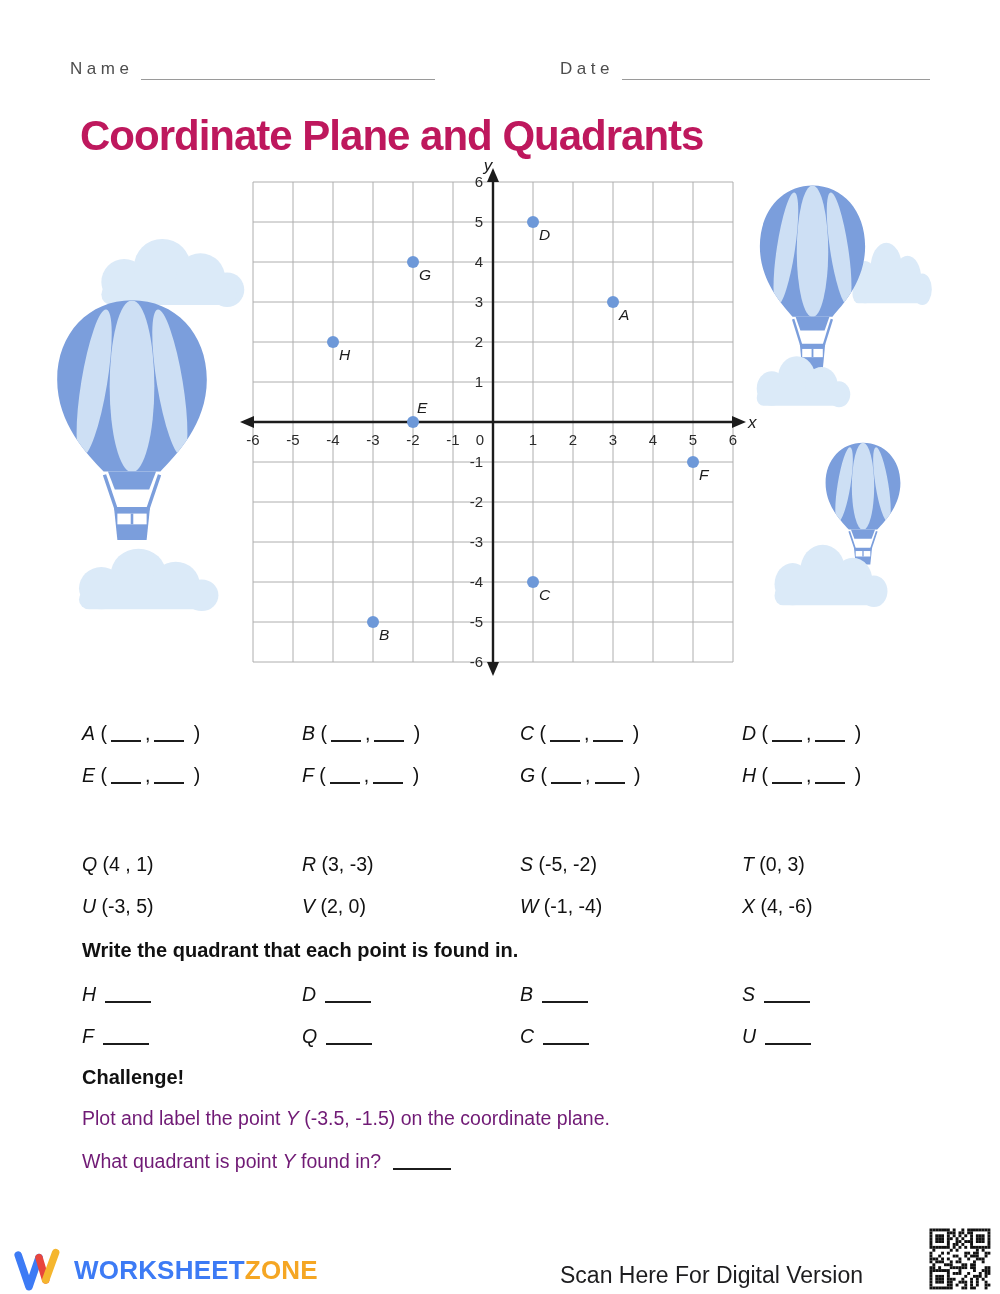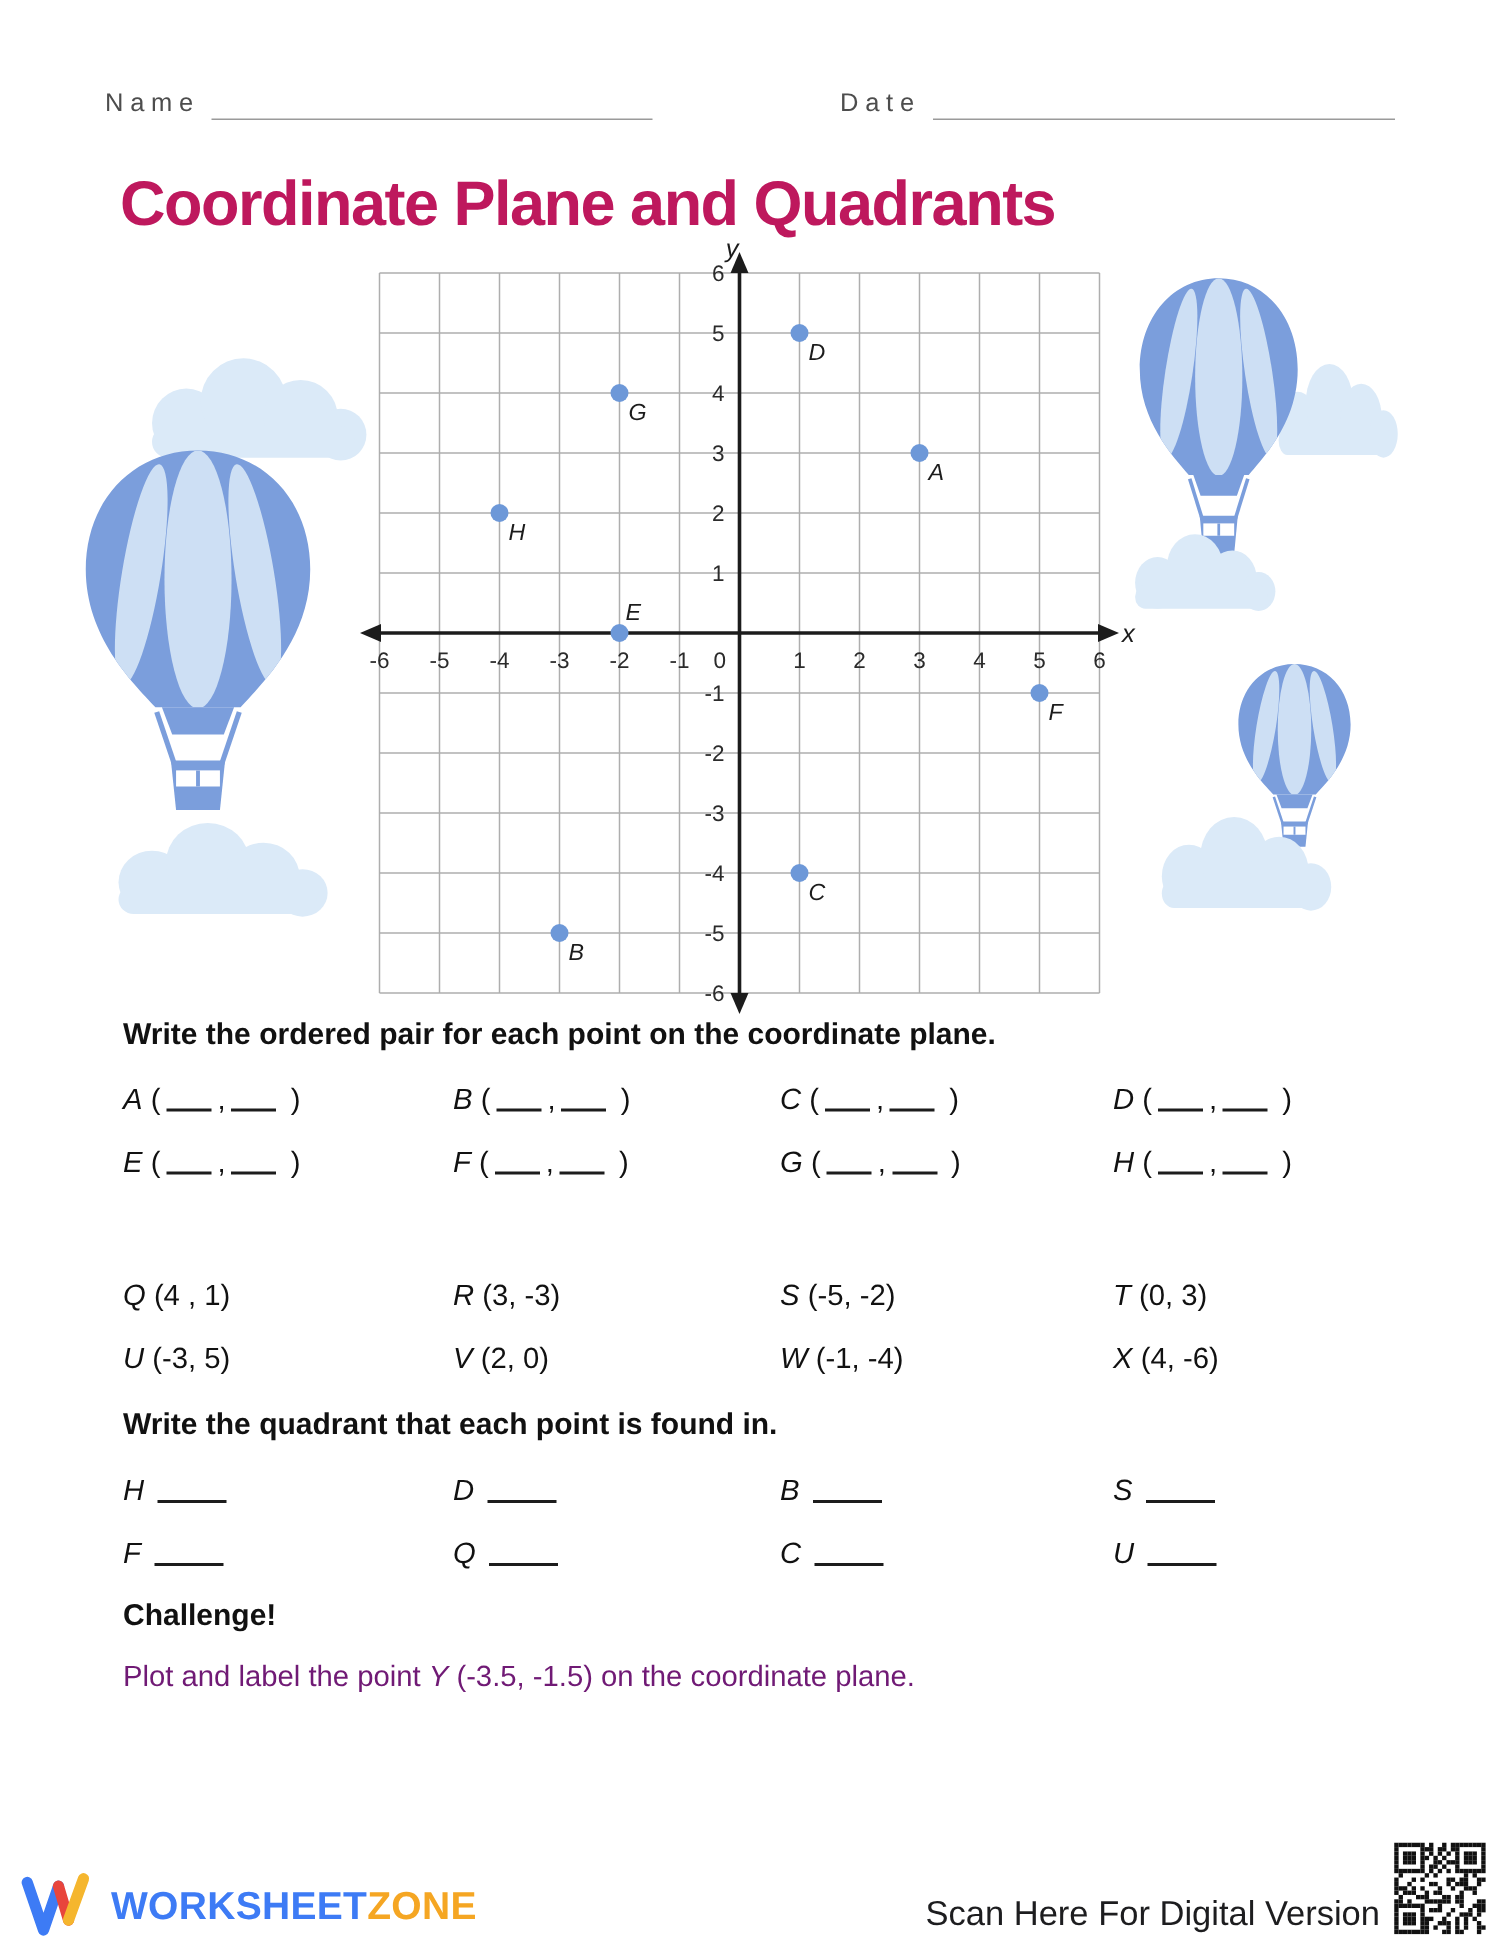--- a/index.html
+++ b/index.html
@@ -29,21 +29,21 @@
          row-gap:19px;font-size:19.5px;color:#111;}
   .pt-letter{font-style:italic;}
   .blank{display:inline-block;border-bottom:2px solid #1c1c1c;height:13px;margin:0 4px;
          vertical-align:baseline;transform:translateY(2px);}
   .blank.b30{width:30px;} .blank.b46{width:46px;margin-left:9px;} .blank.b58{width:58px;margin-left:6px;}
   .body-line{position:absolute;left:82px;font-size:19.5px;color:#701a75;white-space:nowrap;}
 
   
   .footer-logo{position:absolute;left:14px;top:1244px;display:flex;align-items:center;height:52px;}
   .brand-text{font-weight:bold;font-size:26px;letter-spacing:0.2px;margin-left:10px;white-space:nowrap;}
-  .scan-text{position:absolute;left:560px;top:1262px;width:360px;text-align:right;
+  .scan-text{position:absolute;left:560px;top:1262px;width:360px;
              font-size:23px;color:#1d1d1f;white-space:nowrap;}
   #qr-svg{position:absolute;left:928px;top:1227px;}
 </style>
 </head>
 <body>
 
 <div class="page">
 
   <span class="field-label" style="left:70px;top:59px;">Name</span>
   <span class="write-line" style="left:141px;top:79px;width:294px;"></span>
@@ -179,21 +179,20 @@
       <circle cx="173" cy="264" r="6" fill="#6d98d8"></circle>
       <text x="177" y="255" class="ptlab">E</text>
       <circle cx="453" cy="304" r="6" fill="#6d98d8"></circle>
       <text x="459" y="322" class="ptlab">F</text>
       <circle cx="173" cy="104" r="6" fill="#6d98d8"></circle>
       <text x="179" y="122" class="ptlab">G</text>
       <circle cx="93" cy="184" r="6" fill="#6d98d8"></circle>
       <text x="99" y="202" class="ptlab">H</text>
     </svg>
 
-  <div class="sec-heading" style="top:679px;">Write the ordered pair for each point on the coordinate plane.</div>
   <div class="qgrid" style="top:722px;" id="sec1-items">
       <div><span class="pt-letter">A</span><span> (</span><span class="blank b30"></span><span>,</span><span class="blank b30"></span><span> )</span></div>
       <div><span class="pt-letter">B</span><span> (</span><span class="blank b30"></span><span>,</span><span class="blank b30"></span><span> )</span></div>
       <div><span class="pt-letter">C</span><span> (</span><span class="blank b30"></span><span>,</span><span class="blank b30"></span><span> )</span></div>
       <div><span class="pt-letter">D</span><span> (</span><span class="blank b30"></span><span>,</span><span class="blank b30"></span><span> )</span></div>
       <div><span class="pt-letter">E</span><span> (</span><span class="blank b30"></span><span>,</span><span class="blank b30"></span><span> )</span></div>
       <div><span class="pt-letter">F</span><span> (</span><span class="blank b30"></span><span>,</span><span class="blank b30"></span><span> )</span></div>
       <div><span class="pt-letter">G</span><span> (</span><span class="blank b30"></span><span>,</span><span class="blank b30"></span><span> )</span></div>
       <div><span class="pt-letter">H</span><span> (</span><span class="blank b30"></span><span>,</span><span class="blank b30"></span><span> )</span></div>
     </div>
@@ -216,20 +215,21 @@
       <div><span class="pt-letter">B</span><span class="blank b46"></span></div>
       <div><span class="pt-letter">S</span><span class="blank b46"></span></div>
       <div><span class="pt-letter">F</span><span class="blank b46"></span></div>
       <div><span class="pt-letter">Q</span><span class="blank b46"></span></div>
       <div><span class="pt-letter">C</span><span class="blank b46"></span></div>
       <div><span class="pt-letter">U</span><span class="blank b46"></span></div>
     </div>
 
   <div class="sec-heading" style="top:1066px;">Challenge!</div>
   <div class="body-line" style="top:1107px;"><span>Plot and label the point </span><span class="pt-letter">Y</span><span> (-3.5, -1.5) on the coordinate plane.</span></div>
+  <div class="body-line" style="top:1150px;"><span>What quadrant is point </span><span class="pt-letter">Y</span><span> found in? </span><span class="blank b58"></span></div>
 
   <div class="footer-logo">
     <svg width="50" height="50" viewBox="0 0 60 56">
       <path d="M5,10 L18,48 L30,13" fill="none" stroke="#3d7bf5" stroke-width="9" stroke-linecap="round" stroke-linejoin="round"></path>
       <path d="M30,13 L38,40" fill="none" stroke="#e8453c" stroke-width="9" stroke-linecap="round"></path>
       <path d="M38,40 L50,7" fill="none" stroke="#f5b62e" stroke-width="9" stroke-linecap="round"></path>
     </svg>
     <span class="brand-text"><span style="color:#3d7bf5;margin-top:36px;">WORKSHEET</span><span style="color:#f5a623;">ZONE</span></span>
   </div>
   <div class="scan-text">Scan Here For Digital Version</div>

